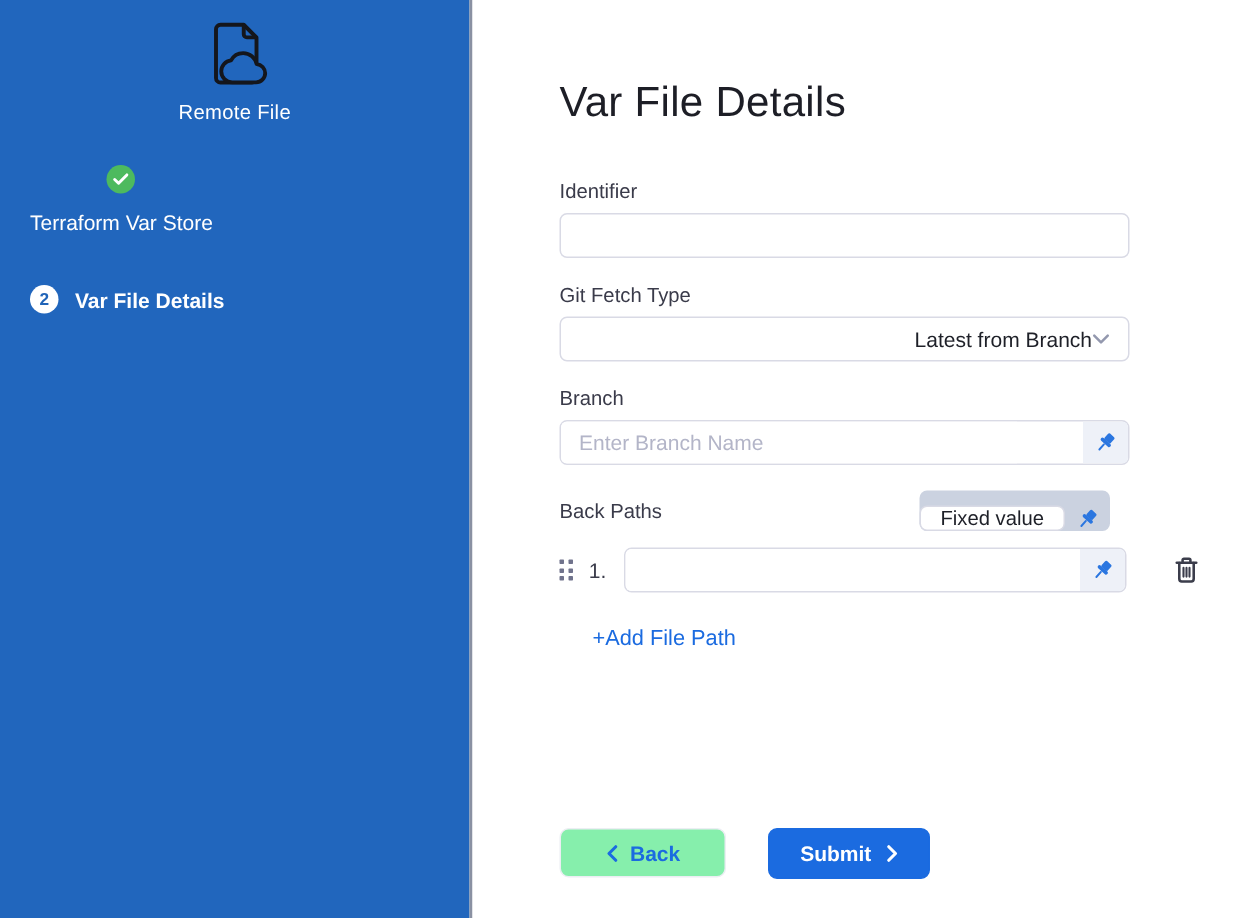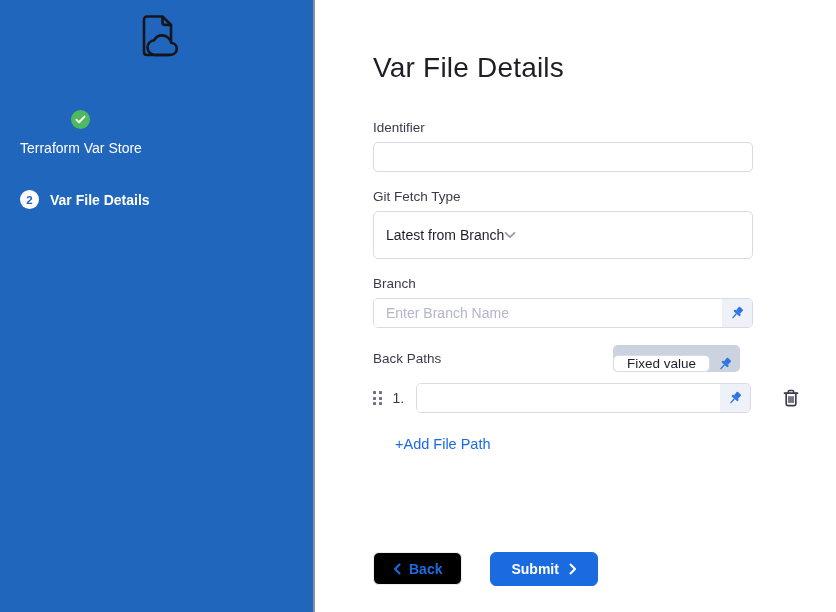--- a/index.html
+++ b/index.html
@@ -51,22 +51,22 @@
   .field-label{ font-size:13.5px; color:#3A3B4A; margin-bottom:7px; }
 
   .text-input{
     width:100%; height:30px; border:1px solid #D9DAE5; border-radius:5px;
     padding:0 12px; font-size:14px; color:#1E2028; outline:none;
     font-family:inherit; background:#fff;
   }
   input::placeholder{ color:#B3B5C8; }
 
   .select-box{
-    height:48px; border:1px solid #D9DAE5; border-radius:5px;
-    display:flex; align-items:center; justify-content:flex-start;
+    height:30px; border:1px solid #D9DAE5; border-radius:5px;
+    display:flex; align-items:center; justify-content:flex-end;
     padding:0 12px; cursor:pointer; background:#fff;
   }
   .select-value{ font-size:14px; font-weight:500; color:#1E2028; }
 
   .pin-wrapper{
     display:flex; align-items:stretch; height:30px; background:#fff;
     border:1px solid #D9DAE5; border-radius:5px; overflow:hidden;gap:44px;
   }
   .pin-wrapper input{
     flex:1; border:none; padding:0 12px; font-size:14px; color:#1E2028;
@@ -112,39 +112,40 @@
     background:none; border:none; padding:0; font-family:inherit;
   }
 
   
   .footer{ position:absolute; left:373px; top:552px; display:flex; gap:28px; }
   .btn{
     height:33px; border-radius:6px; font-size:14px; font-weight:600;
     display:flex; align-items:center; cursor:pointer; font-family:inherit;
   }
   .btn-back{
-    padding:0 19px; background:#000000; border:1px solid #ECEEF3;
+    padding:0 30px; background:#86efac; border:1px solid #ECEEF3;
     color:#1B6BE0; gap:8px;
   }
   .btn-submit{
     padding:16px 20px; background:#1B6BE0; border:1px solid #1B6BE0;
     color:#ffffff; gap:10px;
   }
 </style>
 </head>
 <body>
 
 <div class="sidebar">
 
   <div class="icon-block">
     <svg width="54" height="46" viewBox="0 0 54 46" fill="none" stroke="#14161C" stroke-width="2.6" stroke-linecap="round" stroke-linejoin="round">
       <path d="M32.5 3.5 H17 C15.3 3.5 14 4.8 14 6.5 V39 C14 40.7 15.3 42 17 42 H38 C39.7 42 41 40.7 41 39 V12 L32.5 3.5 Z"></path>
       <path d="M32.5 4 V9.8 C32.5 11 33.4 11.9 34.6 11.9 H40.6"></path>
       <path transform="translate(17.5,17.5) scale(1.22)" stroke-width="2.1" fill="#2166BD" d="M19.35 10.04A7.49 7.49 0 0 0 12 4C9.11 4 6.6 5.64 5.35 8.04A5.994 5.994 0 0 0 0 14c0 3.31 2.69 6 6 6h13c2.76 0 5-2.24 5-5 0-2.64-2.05-4.78-4.65-4.96z"></path>
     </svg>
+    <div class="store-label">Remote File</div>
   </div>
 
   <div class="step-row step-1">
     <span class="badge badge-success">
       <svg width="11" height="9" viewBox="0 0 12 10" fill="none" stroke="#ffffff" stroke-width="2.2" stroke-linecap="round" stroke-linejoin="round">
         <path d="M1.5 5.2 4.4 8 10.5 1.8"></path>
       </svg>
     </span>
     <span>Terraform Var Store</span>
   </div>

